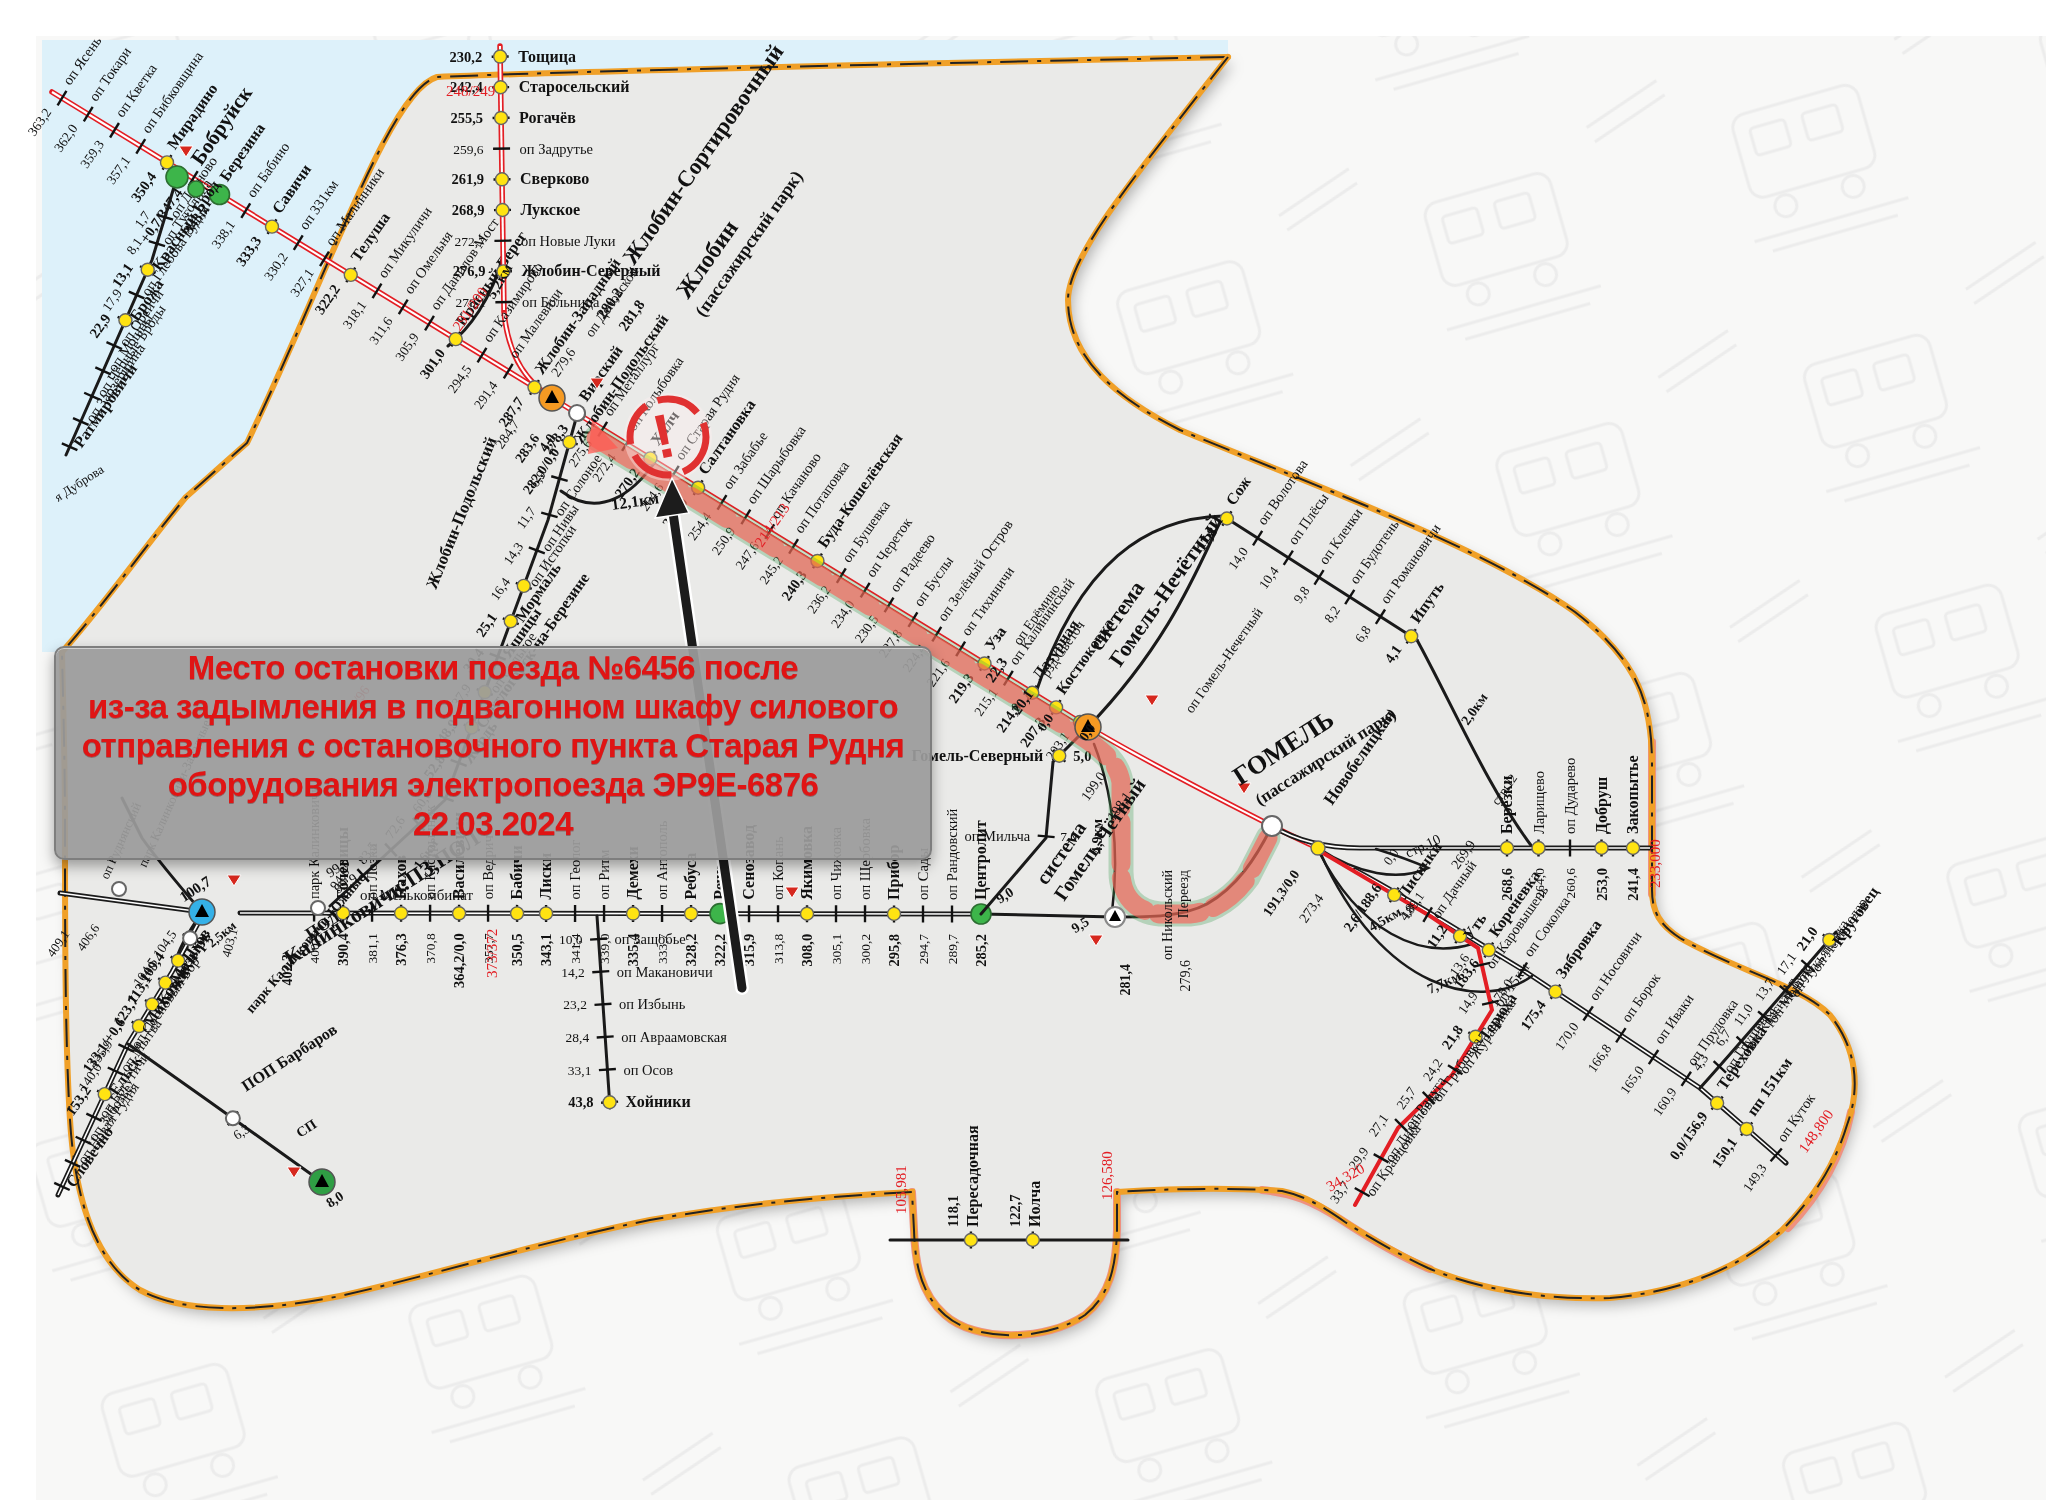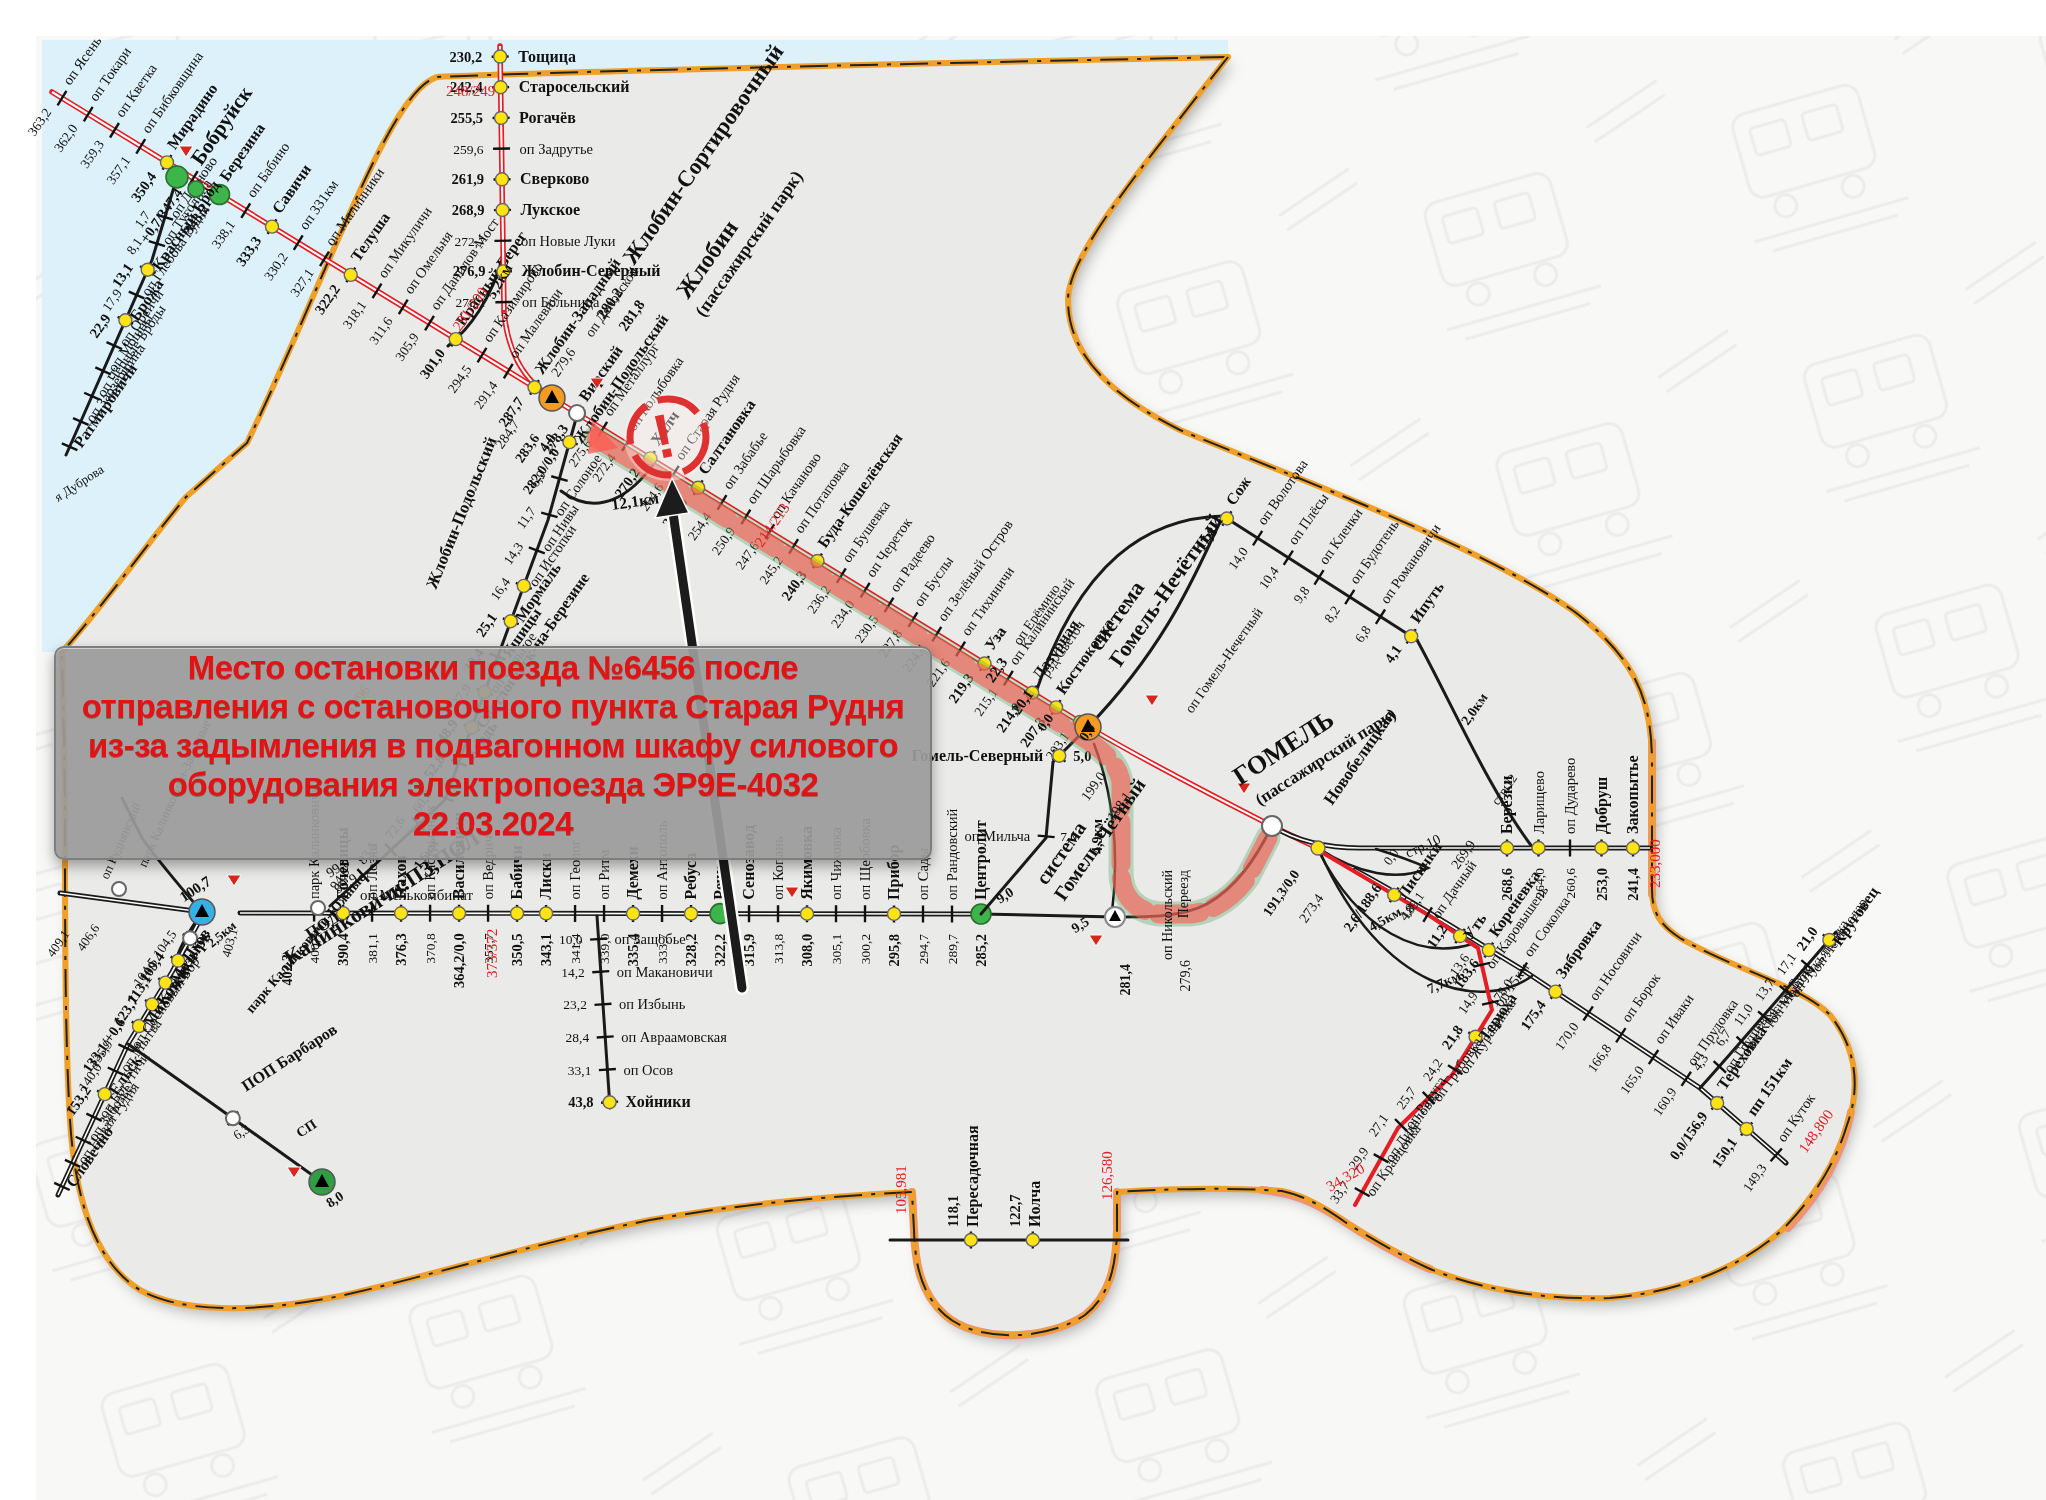--- a/index.html
+++ b/index.html
@@ -735,18 +735,18 @@
         <circle cx="668" cy="437" r="38" fill="none" stroke="#e03131" stroke-width="7" stroke-dasharray="44 12"></circle>
         <text x="668" y="457" font-size="62" fill="#e03131" font-weight="700" text-anchor="middle" font-family="&quot;Liberation Sans&quot;,sans-serif" transform="rotate(-12 668 457)">!</text>
         <line x1="742" y1="988" x2="672" y2="506" stroke="#fff" stroke-width="14" stroke-linecap="round"></line>
         <line x1="742" y1="988" x2="672" y2="506" stroke="#1c1c1c" stroke-width="9" stroke-linecap="round"></line>
         <polygon points="672,478 655,518 689,513" fill="#1c1c1c" stroke="#fff" stroke-width="1.5"></polygon>
       </g>
   </svg>
 
   <div class="ann-box">
     <div class="ann-line">Место остановки поезда №6456 после</div>
+    <div class="ann-line">из-за задымления в подвагонном шкафу силового</div>
     <div class="ann-line">отправления с остановочного пункта Старая Рудня</div>
-    <div class="ann-line">из-за задымления в подвагонном шкафу силового</div>
-    <div class="ann-line">оборудования электропоезда ЭР9Е-4032</div>
+    <div class="ann-line">оборудования электропоезда ЭР9Е-6876</div>
     <div class="ann-line">22.03.2024</div>
   </div>
 </div>
 
 </body></html>

